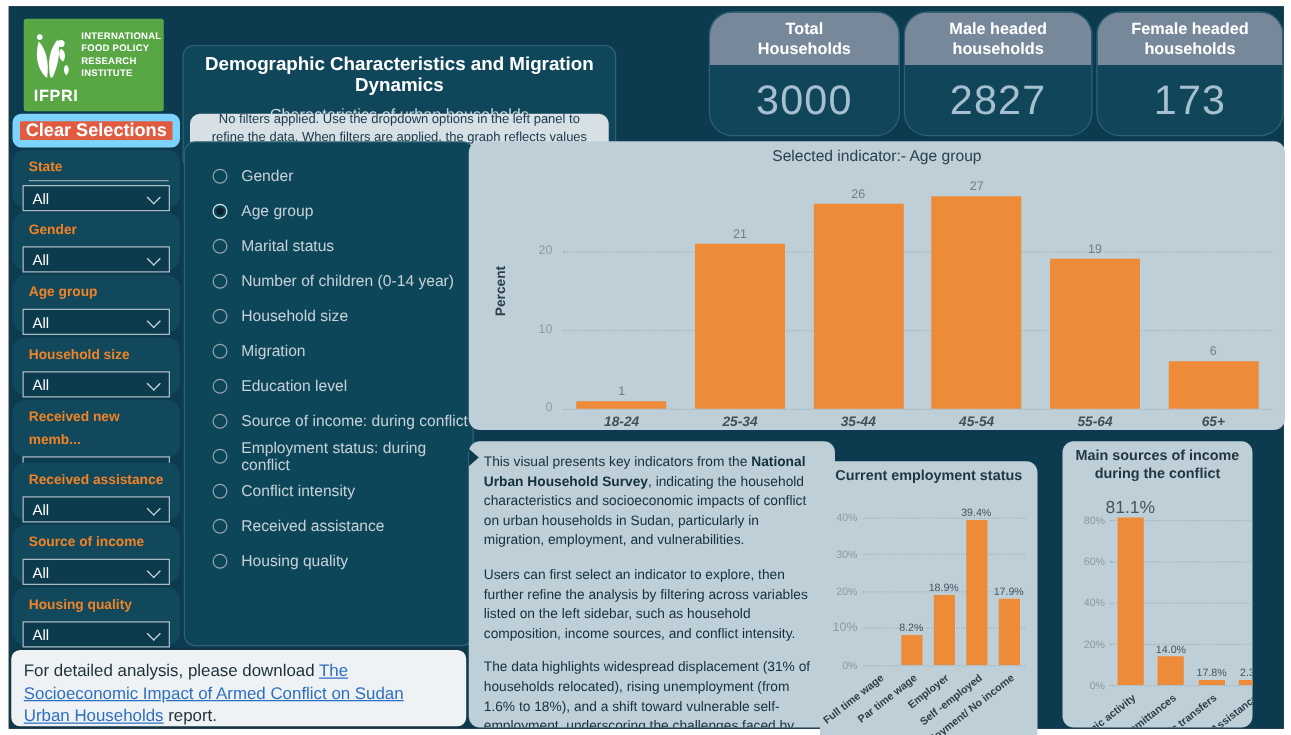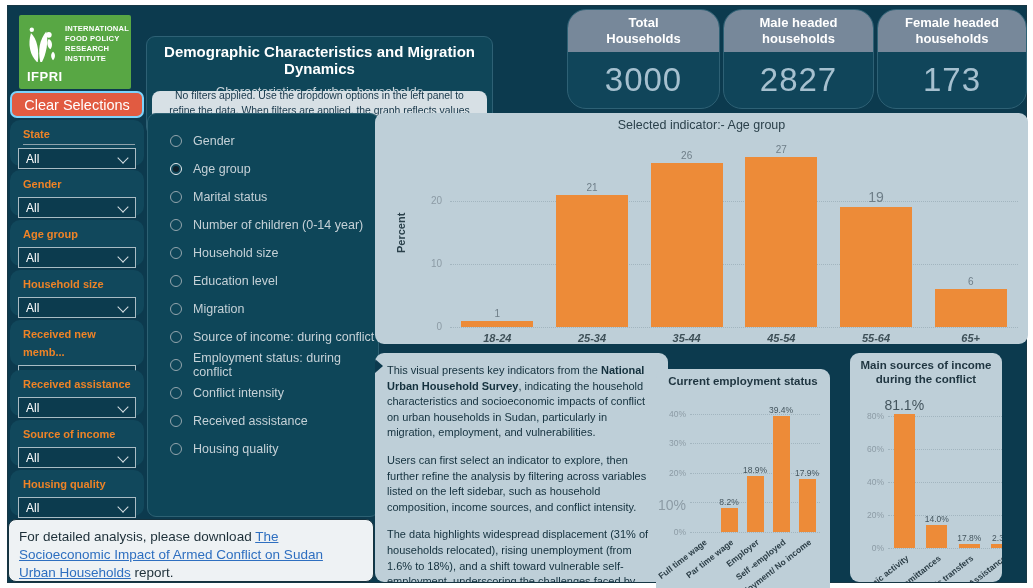--- a/index.html
+++ b/index.html
@@ -4,21 +4,21 @@
 <style>
   html,body{margin:0;padding:0;background:#ffffff;}
   body{width:1033px;height:588px;overflow:hidden;font-family:"Liberation Sans",sans-serif;position:relative;}
   .dash{position:absolute;left:7px;top:5px;width:1020px;height:578px;background:#0c3a4e;border:1px solid #173745;box-sizing:border-box;}
 
   
   .logo{position:absolute;left:11px;top:9px;width:112px;height:74px;background:#58a744;border-radius:2px;}
   .logo svg{position:absolute;left:6px;top:7px;width:34px;height:46px;}
   .logo-lines{position:absolute;left:46px;top:9px;color:#fff;font-size:7.6px;line-height:1.3;letter-spacing:.2px;font-weight:600;}
   .logo-acronym{position:absolute;left:8px;bottom:5px;color:#fff;font-size:13px;font-weight:bold;letter-spacing:.5px;}
-  .clear-btn{position:absolute;left:2px;top:85px;width:134px;height:27px;background:#e15b41;border:2px solid #7dd3fc;border-radius:7px;color:#fff;font-family:inherit;font-weight:normal;font-size:14.5px;display:flex;align-items:center;justify-content:center;cursor:pointer;padding:0;}
+  .clear-btn{position:absolute;left:2px;top:85px;width:134px;height:27px;background:#e15b41;border:6px solid #7dd3fc;border-radius:7px;color:#fff;font-family:inherit;font-weight:bold;font-size:14.5px;display:flex;align-items:center;justify-content:center;cursor:pointer;padding:0;}
   #filters{position:absolute;left:0;top:0;width:138px;height:100%;}
   .fgroup{position:absolute;left:2px;width:134px;height:46px;background:#11485c;border-radius:10px;}
   .flabel-row{margin:4px 9px 3px 13px;padding-bottom:2px;}
   .fgroup.first .flabel-row{border-bottom:1px solid #8fa2ab;}
   .flabel{color:#ef8326;font-size:11px;font-weight:bold;}
   .fselect{position:relative;margin-left:8px;width:118px;height:21px;background:#0c3b4e;border:1px solid #a9bcc4;display:flex;align-items:center;padding:0 7px;box-sizing:border-box;color:#fff;font-size:12px;cursor:pointer;}
   .chev{position:absolute;right:8px;top:5px;width:7px;height:7px;border-right:1.6px solid #d4dde1;border-bottom:1.6px solid #d4dde1;transform:rotate(45deg);}
 
   
   .header-panel{position:absolute;left:138px;top:3px;width:347px;height:100px;background:#0f4659;border:1px solid #2e6175;border-radius:9px;box-sizing:border-box;margin-top:27px;}
@@ -198,25 +198,25 @@
         <div class="radio-item">
           <span class="radio"></span>
           <span>Number of children (0-14 year)</span>
         </div>
         <div class="radio-item">
           <span class="radio"></span>
           <span>Household size</span>
         </div>
         <div class="radio-item">
           <span class="radio"></span>
+          <span>Migration</span>
+        </div>
+        <div class="radio-item">
+          <span class="radio"></span>
           <span>Education level</span>
-        </div>
-        <div class="radio-item">
-          <span class="radio"></span>
-          <span>Migration</span>
         </div>
         <div class="radio-item">
           <span class="radio"></span>
           <span>Source of income: during conflict</span>
         </div>
         <div class="radio-item">
           <span class="radio"></span>
           <span>Employment status: during conflict</span>
         </div>
         <div class="radio-item">
@@ -258,21 +258,21 @@
           <div class="bval" style="font-size: 10px;">26</div>
           <div class="bar" style="width: 72px; height: 163.8px; background: rgb(237, 139, 56);"></div>
         </div>
         <div class="xlab" style="left: 189.333px; width: 94.6667px; top: 194px; font-size: 11px;">35-44</div>
         <div class="slot" style="left: 284px; width: 94.6667px;">
           <div class="bval" style="font-size: 10px;">27</div>
           <div class="bar" style="width: 72px; height: 170.1px; background: rgb(237, 139, 56);"></div>
         </div>
         <div class="xlab" style="left: 284px; width: 94.6667px; top: 194px; font-size: 11px;">45-54</div>
         <div class="slot" style="left: 378.667px; width: 94.6667px;">
-          <div class="bval" style="font-size: 14px; text-align: center;">19</div>
+          <div class="bval" style="font-size: 10px; text-align: center;">19</div>
           <div class="bar" style="width: 72px; height: 119.7px; background: rgb(237, 139, 56);"></div>
         </div>
         <div class="xlab" style="left: 378.667px; width: 94.6667px; top: 194px; font-size: 11px;">55-64</div>
         <div class="slot" style="left: 473.333px; width: 94.6667px;">
           <div class="bval" style="font-size: 10px;">6</div>
           <div class="bar" style="width: 72px; height: 37.8px; background: rgb(237, 139, 56);"></div>
         </div>
         <div class="xlab" style="left: 473.333px; width: 94.6667px; top: 194px; font-size: 11px;">65+</div>
       </div>
   </div>
@@ -285,21 +285,21 @@
         <p><span>The data highlights widespread displacement (31% of households relocated), rising unemployment (from 1.6% to 18%), and a shift toward vulnerable self-employment, underscoring the challenges faced by urban communities.</span></p>
       </div>
   </div>
 
   <div class="light sc" id="chart-employment">
     <div class="sc-title">Current employment status</div>
   <div class="plot" style="left: 34px; top: 30px; width: 130px; height: 133px;">
         <div class="gl" style="top: 133px;"></div>
         <div class="ytick" style="left: -32px; width: 28px; top: 128px; font-size: 8.5px;">0%</div>
         <div class="gl" style="top: 103.444px;"></div>
-        <div class="ytick" style="left: -32px; width: 28px; top: 98.4444px; font-size: 14px;">10%</div>
+        <div class="ytick" style="left: -32px; width: 28px; top: 98.4444px; font-size: 10px;">10%</div>
         <div class="gl" style="top: 73.8889px;"></div>
         <div class="ytick" style="left: -32px; width: 28px; top: 68.8889px; font-size: 8.5px;">20%</div>
         <div class="gl" style="top: 44.3333px;"></div>
         <div class="ytick" style="left: -32px; width: 28px; top: 39.3333px; font-size: 8.5px;">30%</div>
         <div class="gl" style="top: 14.7778px;"></div>
         <div class="ytick" style="left: -32px; width: 28px; top: 9.77778px; font-size: 8.5px;">40%</div>
         <div class="rotlab" style="right: 117px; top: 138px; font-size: 8.5px;">Full time wage</div>
         <div class="slot" style="left: 26px; width: 26px;">
           <div class="bval" style="font-size: 8.5px; color: rgb(68, 85, 94); margin-bottom: 1px; white-space: nowrap;">8.2%</div>
           <div class="bar" style="width: 17px; height: 24.2356px; background: rgb(237, 139, 56);"></div>

